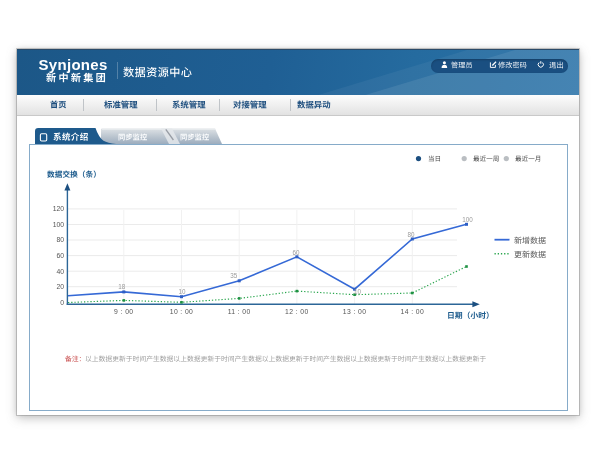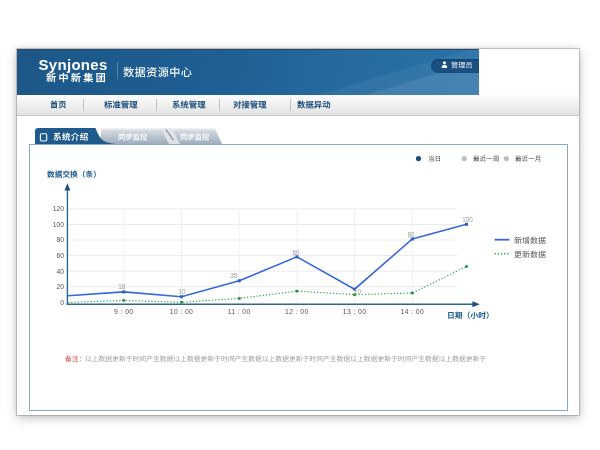--- a/index.html
+++ b/index.html
@@ -1,20 +1,20 @@
 <!DOCTYPE html>
 <html><head><meta charset="utf-8"><style>
 *{margin:0;padding:0;box-sizing:border-box}
 html,body{width:600px;height:450px;background:#fff;overflow:hidden;
   font-family:"Liberation Sans",sans-serif}
 #win{position:absolute;left:17px;top:49px;width:562px;height:366px;background:#fff;
   box-shadow:0 3px 10px rgba(110,110,110,.42), 0 0 4px rgba(130,130,130,.25)}
 #winborder{position:absolute;left:16px;top:48px;width:564px;height:368px;
   border:1px solid rgba(150,150,150,.45);box-sizing:border-box}
-#hdr{position:absolute;left:0;top:0;width:462px;height:46px;overflow:hidden;
+#hdr{position:absolute;left:0;top:0;width:562px;height:46px;overflow:hidden;
   background:linear-gradient(100deg,#1c5787 0%,#1f5f94 45%,#256b9f 70%,#2a72a8 100%);border-top:1px solid #2a4a68}
 #hdr .band{position:absolute;left:0;top:0;width:562px;height:46px;
   background:rgba(255,255,255,0.085);
   clip-path:polygon(345px 46px, 498px 0px, 562px 0px, 562px 46px)}
 #hdr .band2{position:absolute;left:0;top:0;width:562px;height:46px;
   background:rgba(255,255,255,0.05);
   clip-path:polygon(298px 46px, 450px 0px, 562px 0px, 562px 46px)}
 #pill{position:absolute;left:414px;top:9px;width:137px;height:13.5px;border-radius:7px;
   background:#1a4f81;box-shadow:inset 0 1px 2px rgba(0,0,0,.22)}
 #nav{position:absolute;left:0;top:46px;width:562px;height:21px;

